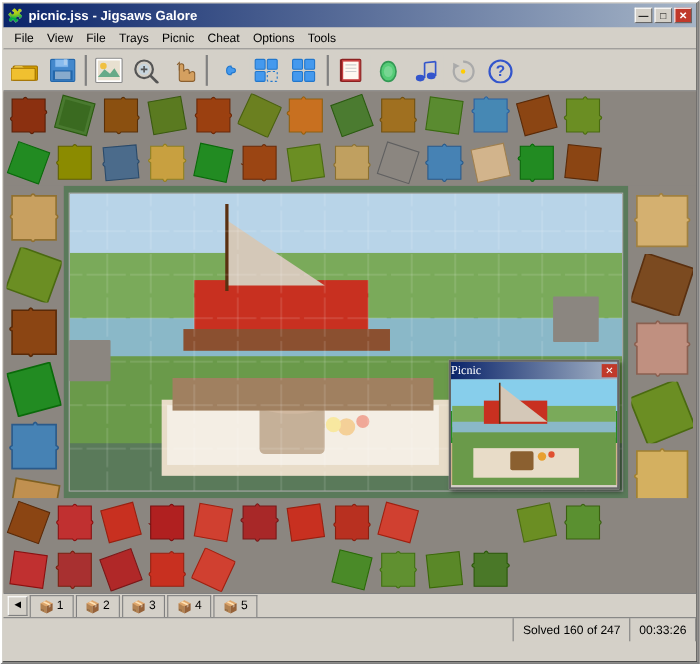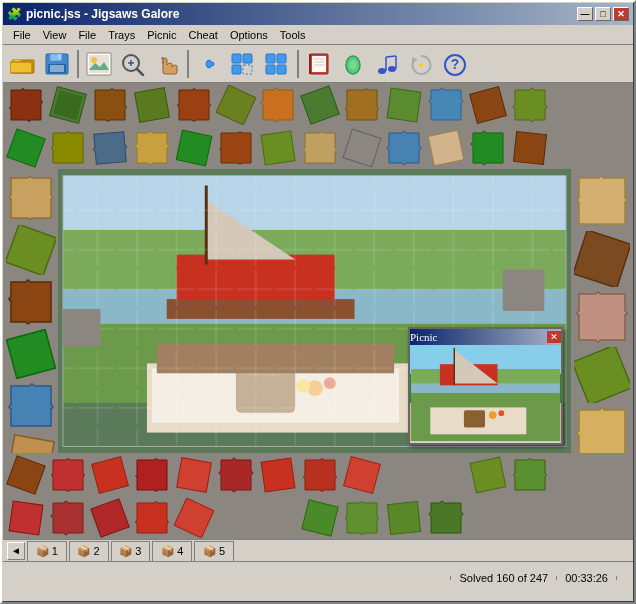--- a/index.html
+++ b/index.html
@@ -206,21 +206,21 @@
       font-size: 10px;
     }
 
     
     .status-bar {
       height: 22px;
       background: #d4d0c8;
       border-top: 1px solid #808080;
       display: flex;
       align-items: center;
-      padding: 16px;
+      padding: 0;
     }
     .status-section {
       padding: 2px 8px;
       border-right: 1px solid #808080;
       font-size: 11px;
       height: 100%;
       display: flex;
       align-items: center;
     }
     .status-section:first-child {

